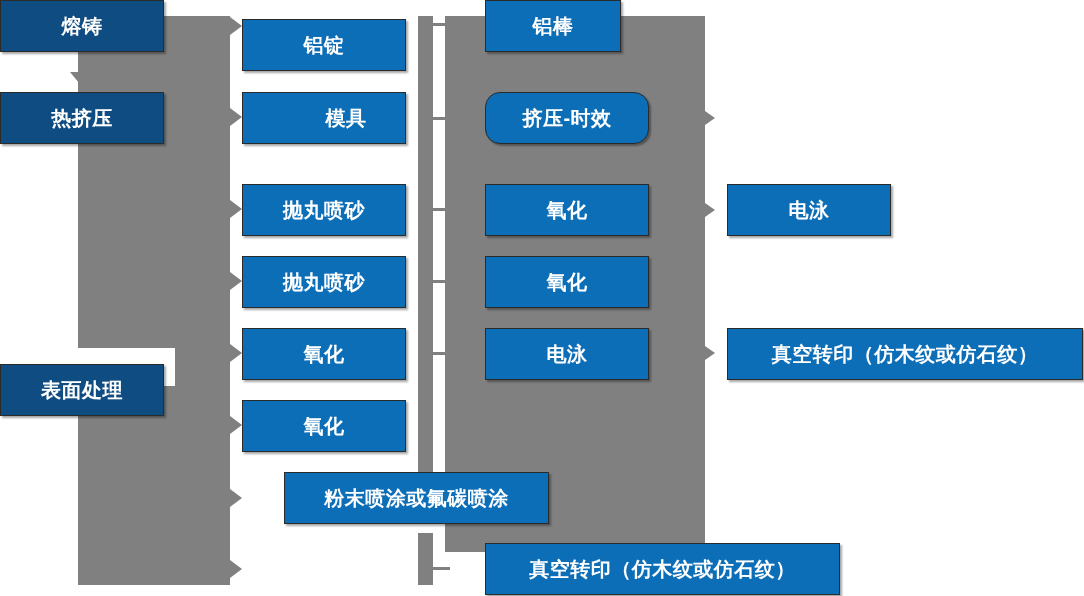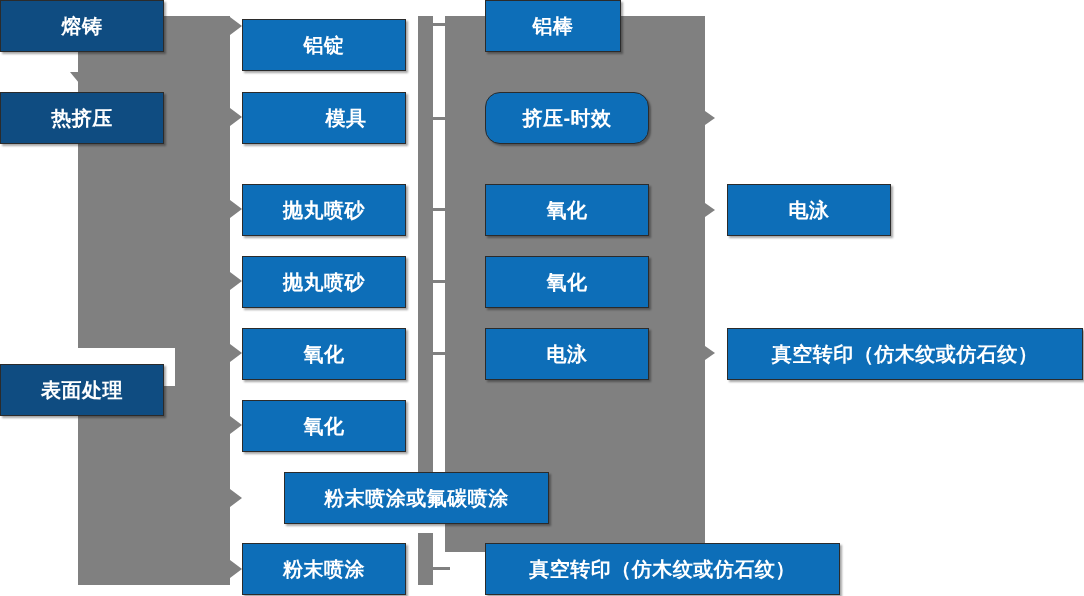--- a/index.html
+++ b/index.html
@@ -144,23 +144,20 @@
   </div>
 
   <div class="node light fs20" style="left:242px; top:400px; width:164px; height:52px;">
     <span>氧化</span>
   </div>
 
   <div class="node light fs20" style="left:242px; top:472px; width:265px; height:52px;margin-left:42px;">
     <span>粉末喷涂或氟碳喷涂</span>
   </div>
 
-  <div class="node light fs20" style="left:242px; top:543px; width:164px; height:52px;">
-    <span>粉末喷涂</span>
-  </div>
 
   <div class="node light fs20" style="left:485px; top:0px; width:136px; height:52px;">
     <span>铝棒</span>
   </div>
 
   <div class="node light fs20" style="left:485px; top:92px; width:164px; height:52px;border-radius:15px;">
     <span>挤压-时效</span>
   </div>
 
   <div class="node light fs20" style="left:485px; top:184px; width:164px; height:52px;">

